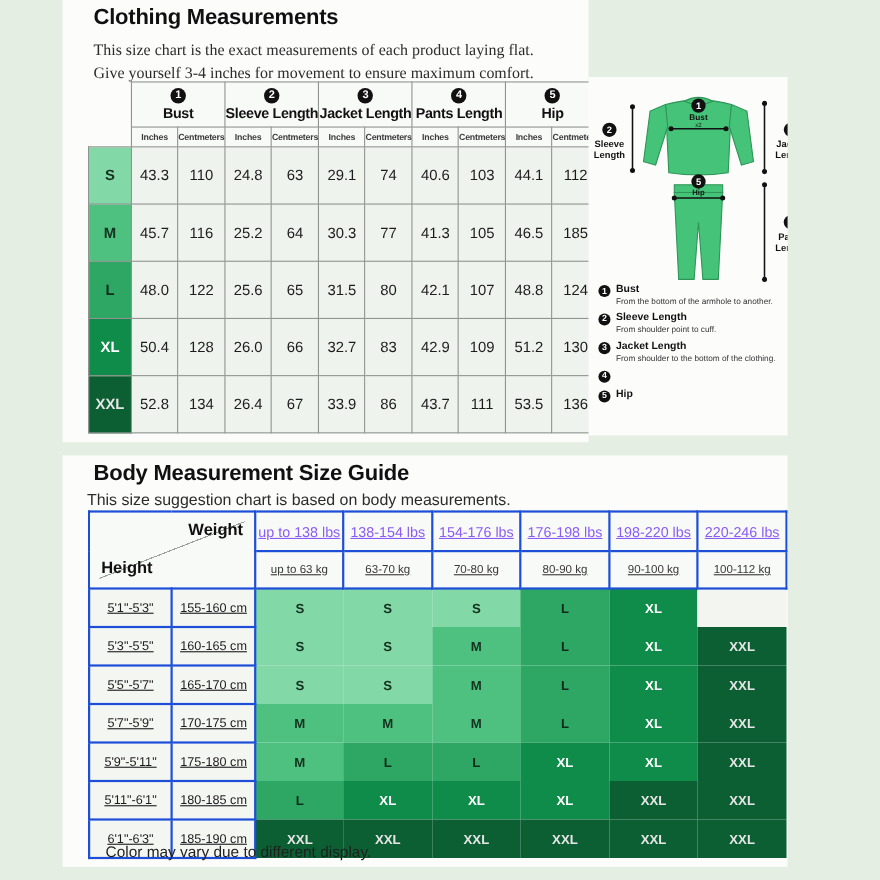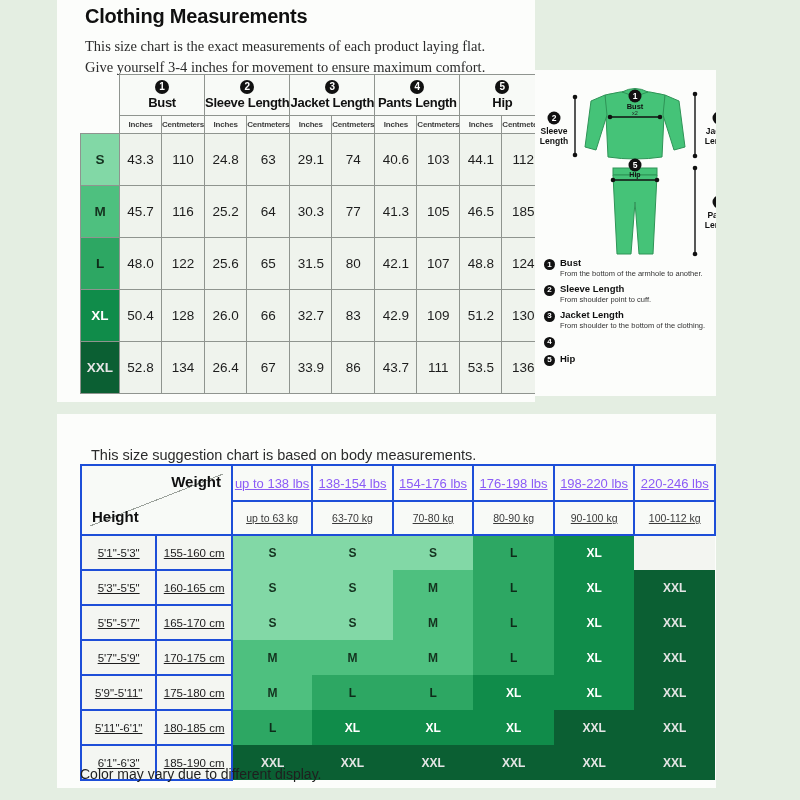--- a/index.html
+++ b/index.html
@@ -7,21 +7,21 @@
   .page{position:relative;width:716px;height:800px;background:#e4eee2;overflow:hidden;}
   .panel{position:absolute;background:#fcfdfb;}
   #panel1{left:57px;top:0;width:478px;height:402px;}
   #panel2{left:57px;top:414px;width:688px;height:374px;}
   #diagram-box{position:absolute;left:535px;top:70px;width:210px;height:326px;background:#fcfdfb;border-radius:0 10px 10px 0;}
   .title{position:absolute;font-size:20px;font-weight:bold;color:#101010;letter-spacing:-0.2px;}
   #s1-title{left:85px;top:5px;}
   #s2-title{left:85px;top:419px;}
   .sub{position:absolute;font-size:14.5px;color:#2b2b2b;line-height:21px;}
   #s1-sub{left:85px;top:36px;font-family:Liberation Serif, serif;}
-  #s2-sub{left:91px;top:445px;}
+  #s2-sub{left:79px;top:445px;}
   table{border-collapse:collapse;position:absolute;}
   #t1{left:80px;top:74px;}
   #t2{left:80px;top:464px;}
   #t1 td{border:1px solid #8f948f;text-align:center;padding:0;}
   #t1 td.corner{border:none;background:transparent;}
   .ghead{background:#f8faf7;height:40px;}
   .gwrap{display:flex;flex-direction:column;align-items:center;gap:1px;}
   .circ{display:inline-flex;width:14px;height:14px;border-radius:50%;background:#111;color:#fff;font-size:10px;font-weight:bold;align-items:center;justify-content:center;line-height:1;}
   .glabel{font-size:13px;font-weight:bold;color:#111;letter-spacing:-0.3px;white-space:nowrap;}
   .uhead{background:#f8faf7;font-size:8px;font-weight:bold;color:#3d3d3d;height:17px;width:41px;letter-spacing:-0.2px;}
@@ -38,21 +38,21 @@
   .diag{position:absolute;left:8px;top:8px;right:8px;bottom:8px;
     background:linear-gradient(to bottom right,transparent calc(50% - 0.5px),#9aa09a calc(50% - 0.5px),#9aa09a calc(50% + 0.5px),transparent calc(50% + 0.5px));}
   .corner-weight{position:absolute;top:7px;right:10px;font-size:15px;font-weight:bold;color:#101010;}
   .corner-height{position:absolute;bottom:9px;left:10px;font-size:15px;font-weight:bold;color:#101010;}
   .lbs{background:#f8faf7;font-size:13px;color:#8b5cf6;height:34px;width:82px;}
   .kg{background:#f8faf7;font-size:10.5px;color:#3a3a3a;height:32px;}
   .hft{background:#f4f6f2;font-size:11.5px;color:#1d1d1d;width:75px;height:33px;}
   .hcm{background:#f4f6f2;font-size:11.5px;color:#1d1d1d;width:77px;}
   .scell{font-size:12px;font-weight:bold;width:82px;border:none;}
   .scell-empty{background:#f3f5f1;border:none;}
-  #note{position:absolute;left:80px;top:766px;font-size:14px;color:#1f1f1f;}
+  #note{position:absolute;left:96px;top:766px;font-size:14px;color:#1f1f1f;}
   .legend{position:absolute;left:9px;top:188px;right:3px;}
   .leg-item{display:flex;gap:5px;margin-bottom:6px;align-items:flex-start;}
   .circ-s{display:inline-flex;flex:0 0 11px;width:11px;height:11px;border-radius:50%;background:#111;color:#fff;font-size:8px;font-weight:bold;align-items:center;justify-content:center;margin-top:1px;line-height:1;}
   .leg-title{font-size:9.5px;font-weight:bold;color:#101010;line-height:1.15;}
   .leg-desc{font-size:7.5px;color:#333;line-height:1.2;}
   .svg-label{font-weight:bold;fill:#111;}
 </style>
 </head>
 <body>
 
@@ -269,20 +269,21 @@
         </div>
         <div class="leg-item">
           <span class="circ-s">5</span>
           <div>
             <div class="leg-title">Hip</div>
           </div>
         </div>
       </div>
   </div>
 
+  <div class="title" id="s2-title">Body Measurement Size Guide</div>
   <div class="sub" id="s2-sub">This size suggestion chart is based on body measurements.</div>
 
   <table id="t2">
     <tbody id="t2-body">
         <tr>
           <td class="corner2 b" rowspan="2" colspan="2">
             <div class="diag"></div>
             <span class="corner-weight">Weight</span>
             <span class="corner-height">Height</span>
           </td>

